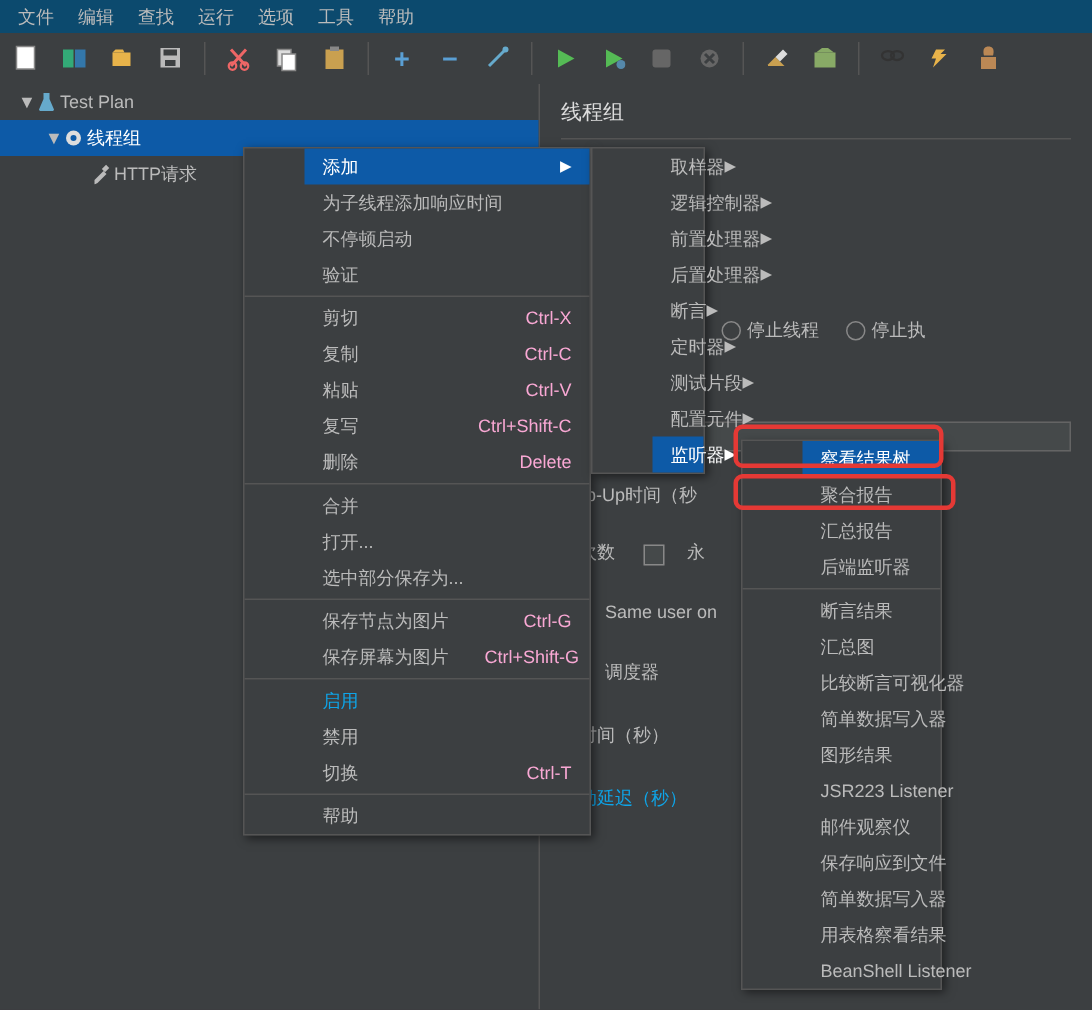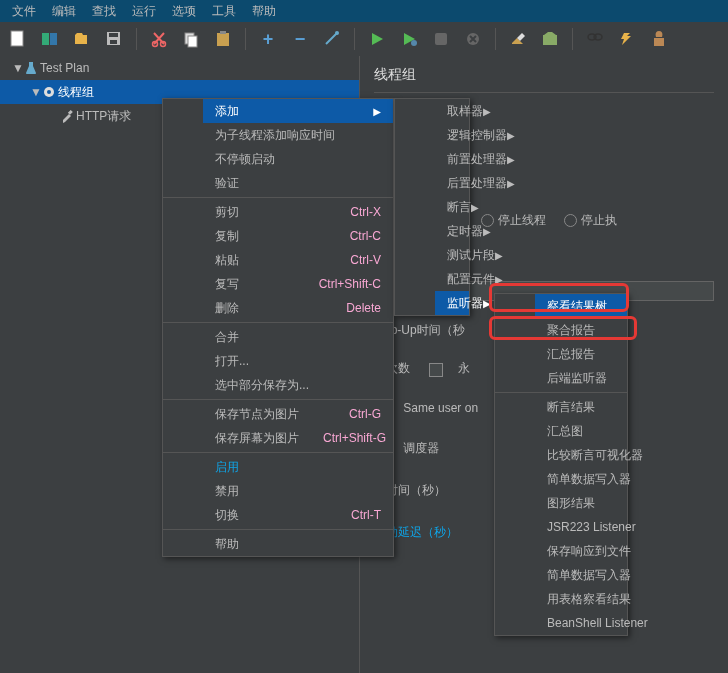--- a/index.html
+++ b/index.html
@@ -372,20 +372,23 @@
     <div class="ctx-item">
       <span>简单数据写入器</span>
     </div>
     <div class="ctx-item">
       <span>图形结果</span>
     </div>
     <div class="ctx-item">
       <span>JSR223 Listener</span>
     </div>
     <div class="ctx-item">
+      <span>邮件观察仪</span>
+    </div>
+    <div class="ctx-item">
       <span>保存响应到文件</span>
     </div>
     <div class="ctx-item">
       <span>简单数据写入器</span>
     </div>
     <div class="ctx-item">
       <span>用表格察看结果</span>
     </div>
     <div class="ctx-item">
       <span>BeanShell Listener</span>

